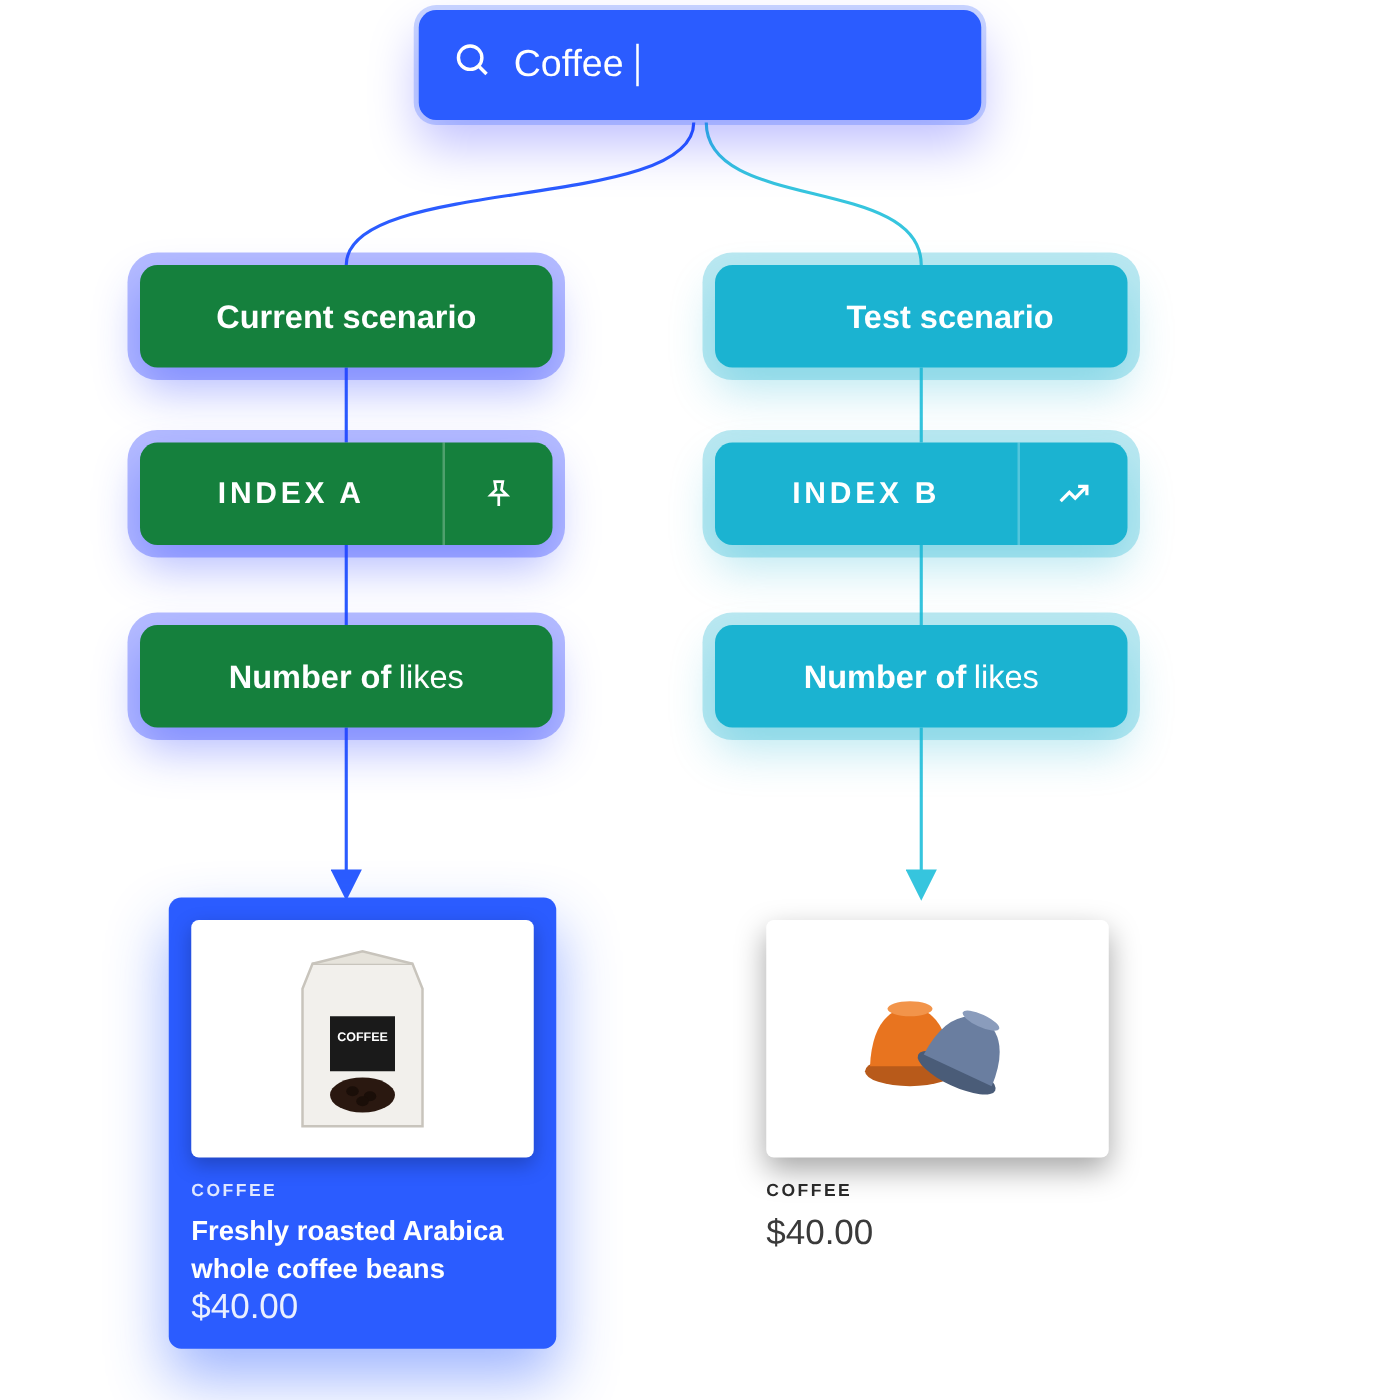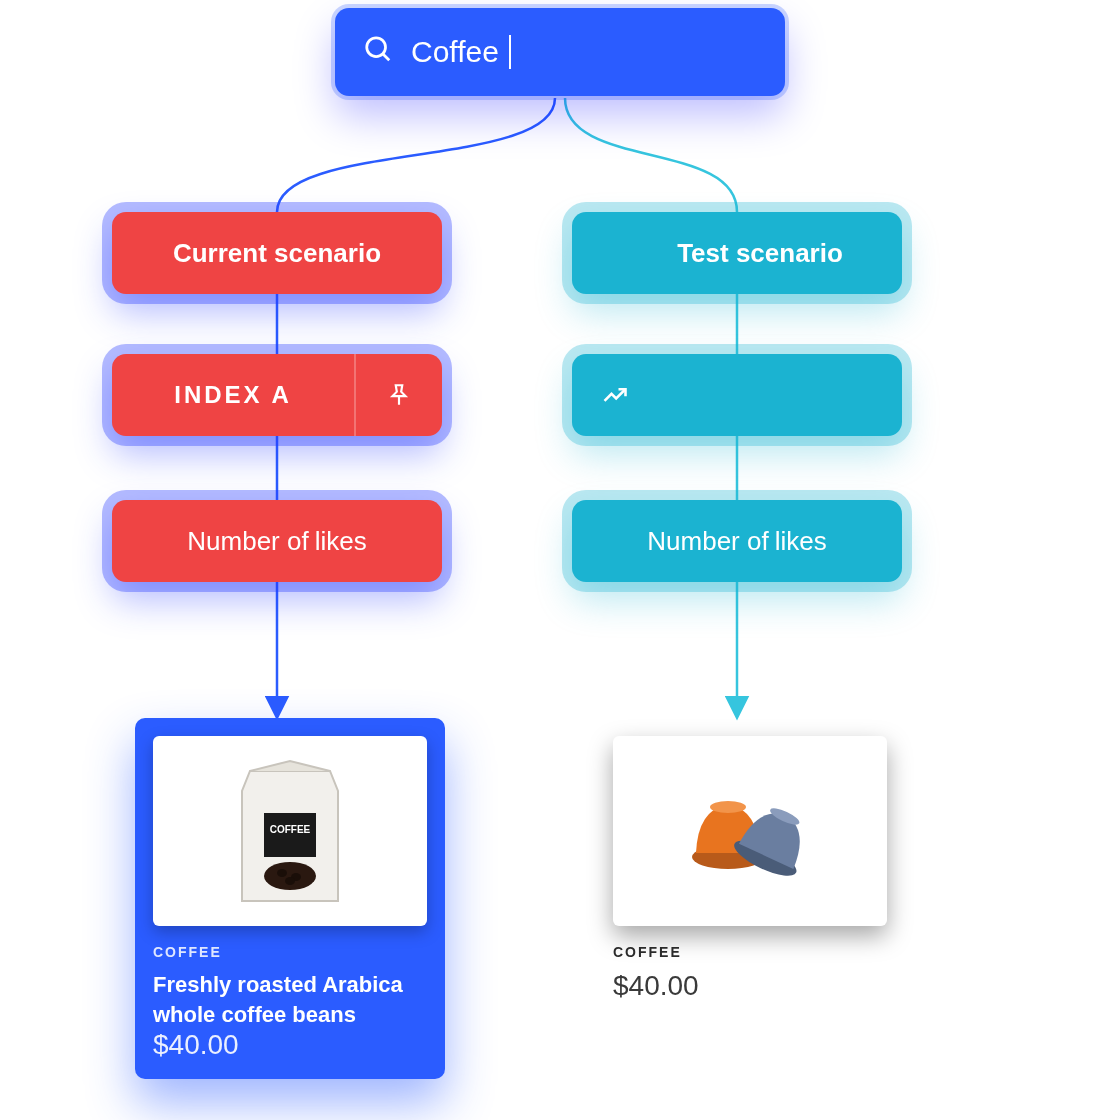--- a/index.html
+++ b/index.html
@@ -55,21 +55,21 @@
     height: 82px;
     border-radius: 14px;
     display: flex;
     align-items: center;
     justify-content: center;
     color: #fff;
     font-size: 26px;
     z-index: 2;
   }
   .pill-dark {
-    background: #ef4444;
+    background: #15803d;
     box-shadow: 0 0 0 10px rgba(40,60,255,0.35), 0 18px 36px rgba(40,60,255,0.35);
   }
   .pill-cyan {
     background: #1bb3d1;
     box-shadow: 0 0 0 10px rgba(27,179,209,0.30), 0 18px 36px rgba(27,179,209,0.30);
   }
 
   .scenario-a { left: 112px; top: 212px; width: 330px; font-weight: 800; }
   .scenario-b { left: 572px; top: 212px; width: 330px; font-weight: 800; padding-left: 46px; }
 
@@ -97,21 +97,21 @@
     width: 86px;
     display: flex;
     align-items: center;
     justify-content: center;
   }
   .index-a { left: 112px; top: 354px; width: 330px; justify-content: space-between; }
   .index-b { left: 572px; top: 354px; width: 330px; }
 
   .metric-a { left: 112px; top: 500px; width: 330px; }
   .metric-b { left: 572px; top: 500px; width: 330px; }
-  .metric-a span, .metric-b span { font-weight: 400; }
+  .metric-a span, .metric-b span { font-weight: 700; }
   .metric-a strong, .metric-b strong { font-weight: 400; margin-left: 6px; }
 
   
   .product-card {
     position: absolute;
     width: 310px;
     border-radius: 10px;
     padding: 18px;
     z-index: 2;
   }
@@ -231,20 +231,21 @@
     <div class="category">COFFEE</div>
     <div class="title">Freshly roasted Arabica whole coffee beans</div>
     <div class="price">$40.00</div>
   </div>
 
   <div class="pill pill-cyan scenario-b">
     <span>Test scenario</span>
   </div>
 
   <div class="index-row pill-cyan index-b">
+    <div class="label">INDEX B</div>
     <div class="icon-box">
       <svg width="28" height="28" viewBox="0 0 24 24" fill="none" stroke="#fff" stroke-width="2.2">
         <polyline points="3,17 9,11 13,15 21,7"></polyline>
         <polyline points="15,7 21,7 21,13"></polyline>
       </svg>
     </div>
   </div>
 
   <div class="pill pill-cyan metric-b">
     <span>Number of</span>

